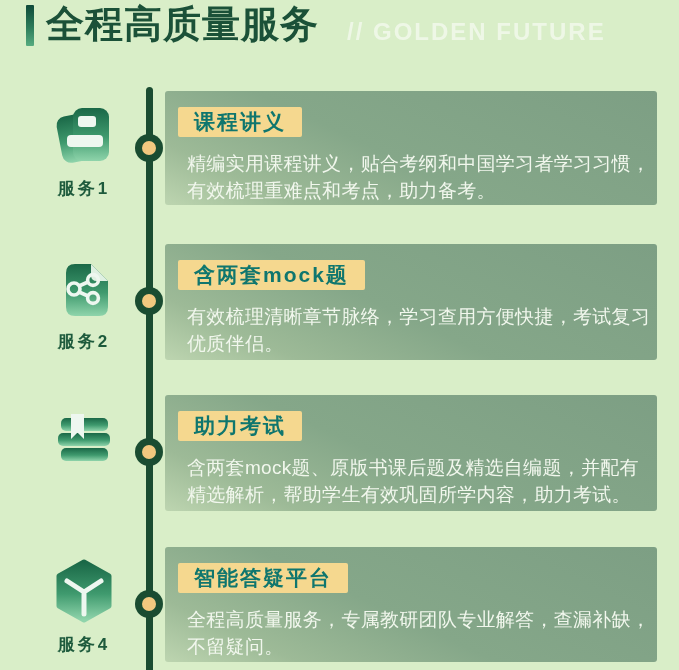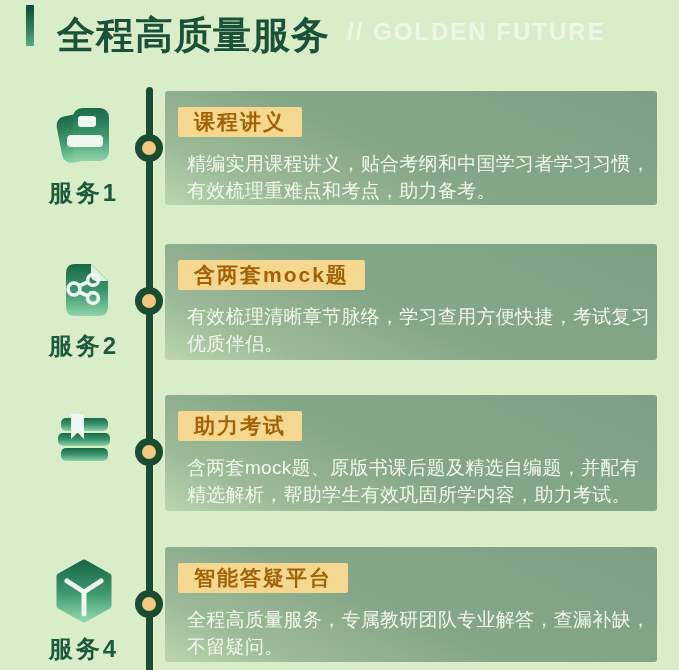--- a/index.html
+++ b/index.html
@@ -8,21 +8,21 @@
     background:#d9eec8;
     font-family:"Liberation Sans", sans-serif;
   }
   
   .accent-bar{
     position:absolute;left:26px;top:5px;width:8px;height:41px;
     background:linear-gradient(180deg,#0f4a39 0%,#2c7c5a 55%,#57ab80 100%);
     border-radius:1px;
   }
   .page-title{
-    position:absolute;left:46px;top:2px;margin:11px;
+    position:absolute;left:46px;top:2px;margin:0;
     font-size:38px;line-height:44px;font-weight:900;color:#1b5138;
     letter-spacing:1px;white-space:nowrap;
   }
   .watermark{
     position:absolute;left:347px;top:18px;
     font-size:24px;font-weight:700;letter-spacing:2px;
     color:rgba(255,255,255,0.55);white-space:nowrap;
   }
   
   .timeline-line{
@@ -37,33 +37,33 @@
     position:absolute;left:7px;top:7px;width:14px;height:14px;
     background:#f2c87f;border-radius:50%;
   }
   
   .service{position:absolute;left:0;width:679px;height:152px;}
   .s1{top:91px}.s2{top:244px}.s3{top:395px}.s4{top:547px}
   .icon-box{position:absolute;left:52px;top:12px;width:64px;height:64px;}
   .icon-box svg{width:64px;height:64px;display:block;}
   .service-label{
     position:absolute;left:27px;top:86px;width:114px;
-    text-align:center;font-size:24px;font-weight:700;color:#1d5a3c;
+    text-align:center;font-size:17px;font-weight:700;color:#1d5a3c;
     letter-spacing:3px;white-space:nowrap;
   }
   .card{
     position:absolute;left:165px;top:0;width:492px;
     background:linear-gradient(205deg,#7d9f84 0%,#85a789 55%,#9dba97 82%,#bdd5b0 100%);
     border-radius:3px;
   }
   .h114{height:114px}.h116{height:116px}.h115{height:115px}
   .card-title{
     display:inline-block;margin:16px 0 0 13px;padding:2px 16px 3px 16px;
     background:#f5d88f;border-radius:2px;
-    font-size:21px;line-height:25px;font-weight:800;color:#a16207;
+    font-size:21px;line-height:25px;font-weight:800;color:#0f766e;
     letter-spacing:2px;white-space:nowrap;
   }
   .card-desc{
     margin:13px 15px 0 22px;width:464px;
     font-size:19px;line-height:27px;color:#f1f7ed;letter-spacing:0.3px;
   }
 </style>
 </head>
 <body>
 

